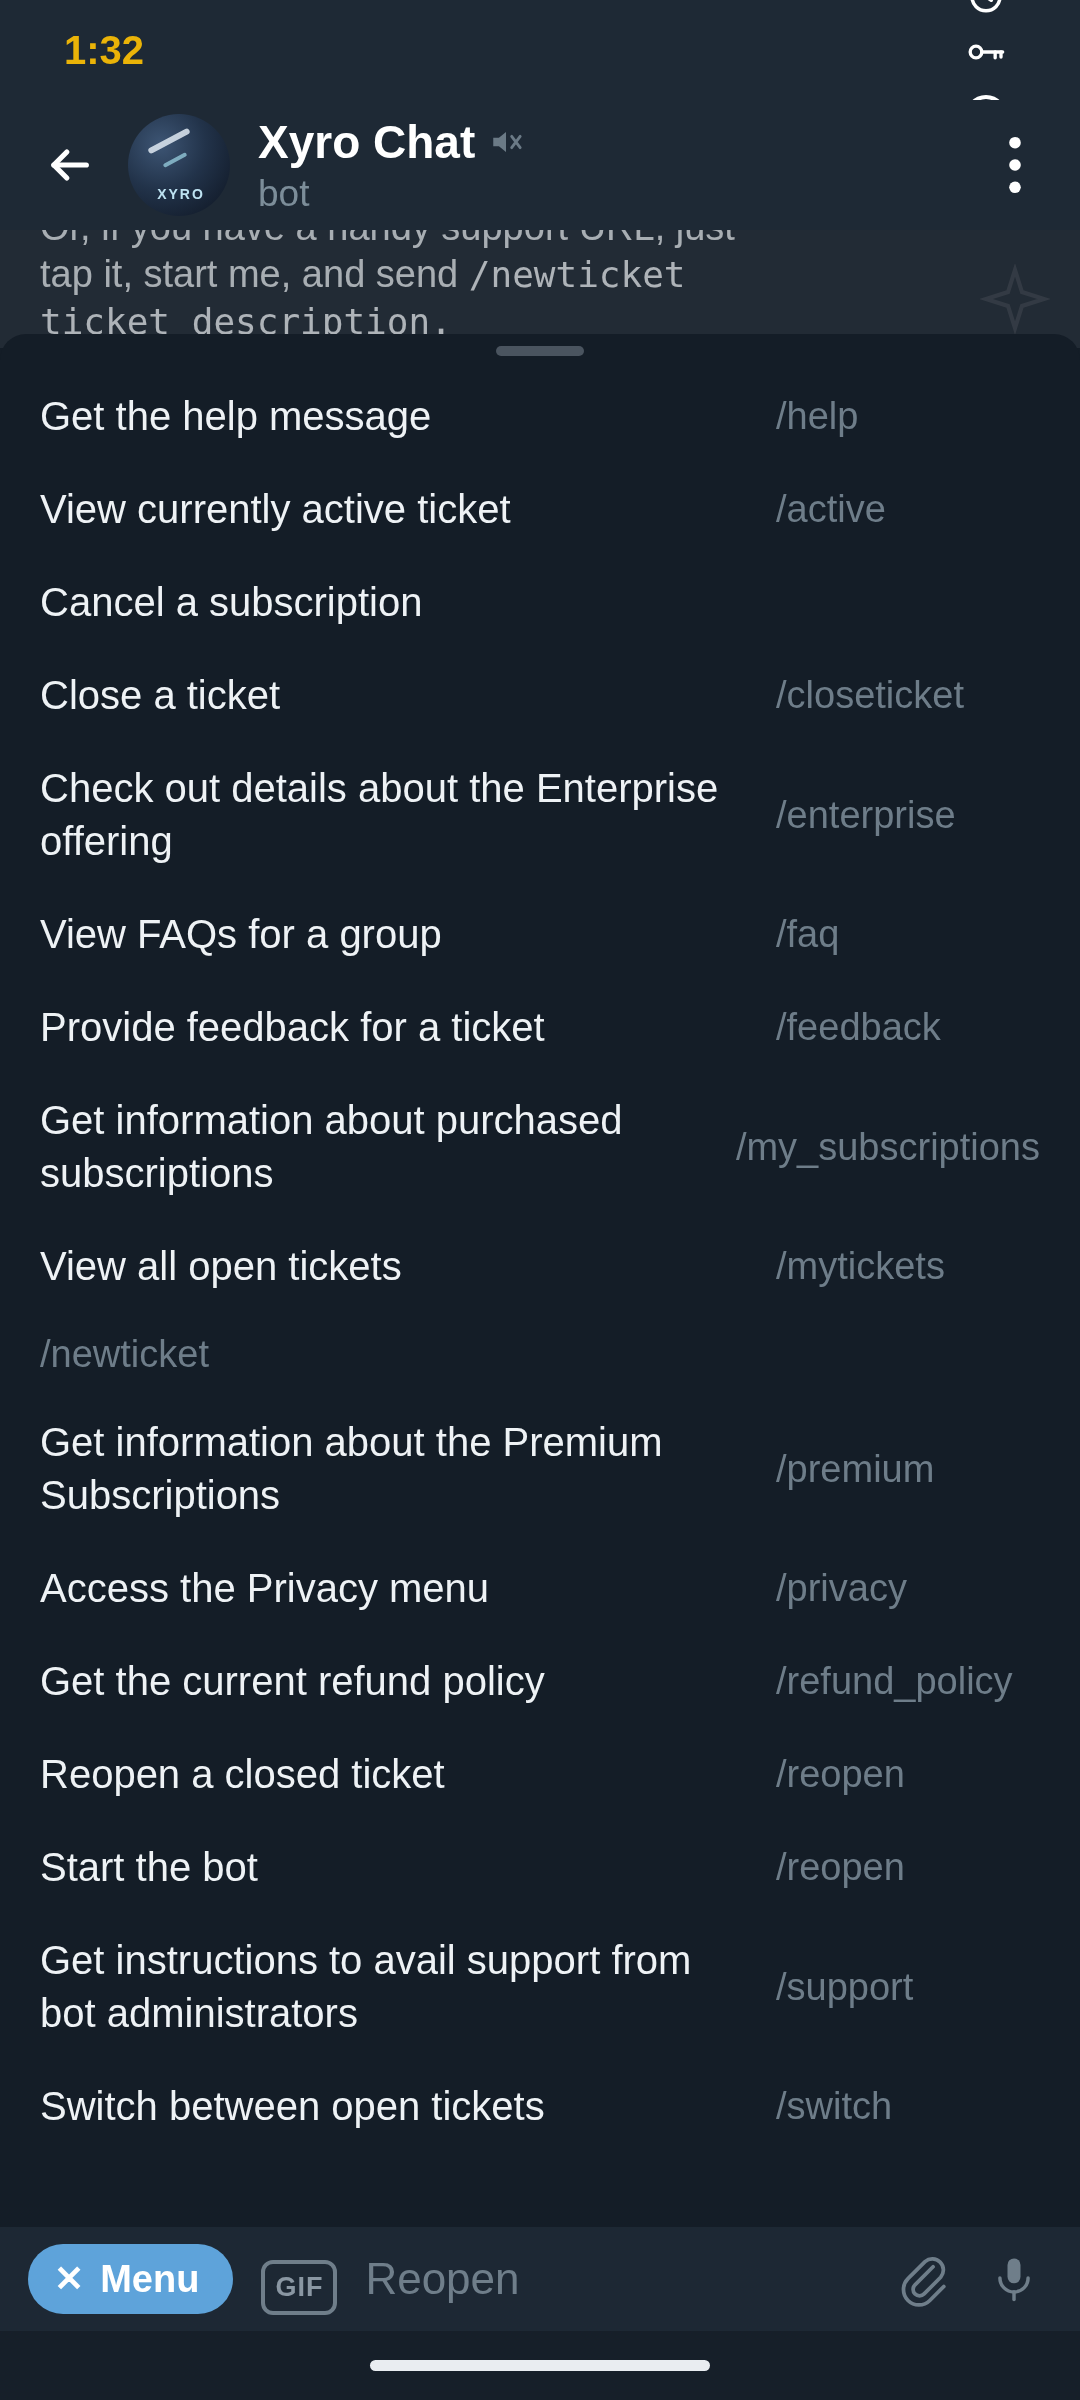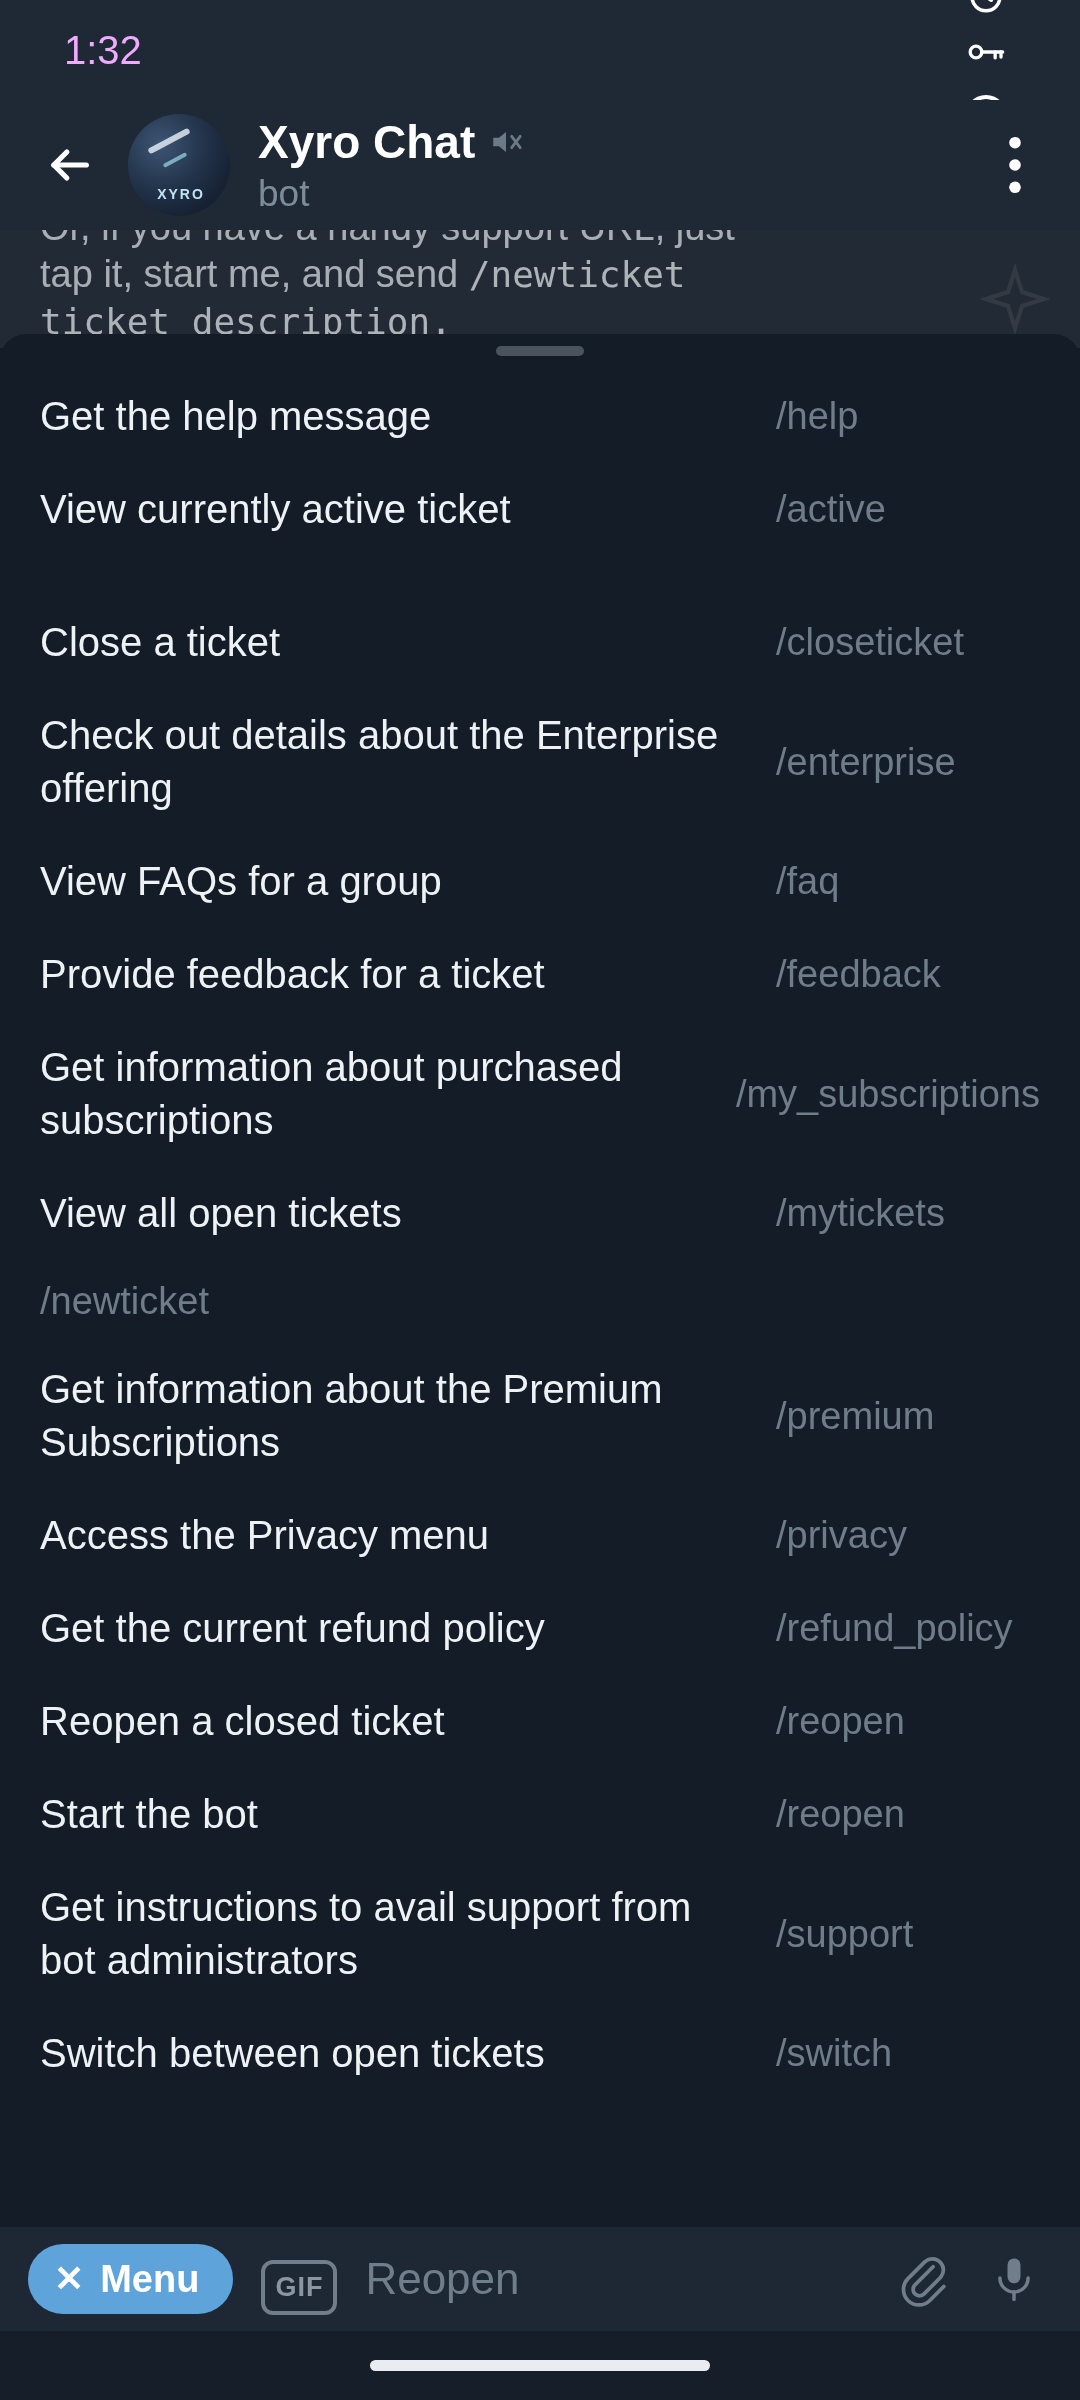--- a/index.html
+++ b/index.html
@@ -14,21 +14,21 @@
   .mono { font-family:"DejaVu Sans Mono", monospace; }
 
   
   .status-bar {
     height:100px;
     background:#1e2935;
     display:flex; align-items:center;
     padding:0 56px 0 64px;
     flex:none;
   }
-  .status-time { font-size:40px; font-weight:400; color:#f0abfc; }
+  .status-time { font-size:40px; font-weight:700; color:#eab308; }
   .status-right { margin-left:auto; display:flex; align-items:center; gap:16px;flex-direction:column; }
   .data-counter { display:flex; flex-direction:column; line-height:20px; font-size:19px; font-weight:700; color:#fff; letter-spacing:2px; }
   .sicon { display:block; }
   .status-batt { font-size:38px; font-weight:700; color:#22c55e; }
 
   
   .chat-header {
     height:130px;
     background:#1e2935;
     display:flex; align-items:center;
@@ -189,20 +189,21 @@
     <span class="command-desc">Get the help message</span>
     <span class="command-cmd">/help</span>
   </div>
 
   <div class="command-row">
     <span class="command-desc">View currently active ticket</span>
     <span class="command-cmd">/active</span>
   </div>
 
   <div class="command-row">
+    <span class="command-desc">Cancel a subscription</span>
   </div>
 
   <div class="command-row">
     <span class="command-desc">Close a ticket</span>
     <span class="command-cmd">/closeticket</span>
   </div>
 
   <div class="command-row">
     <span class="command-desc">Check out details about the Enterprise offering</span>
     <span class="command-cmd">/enterprise</span>

